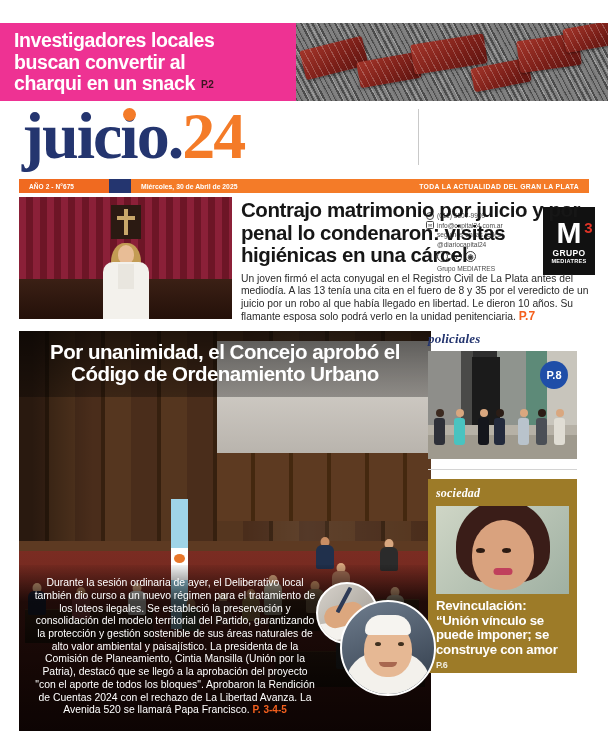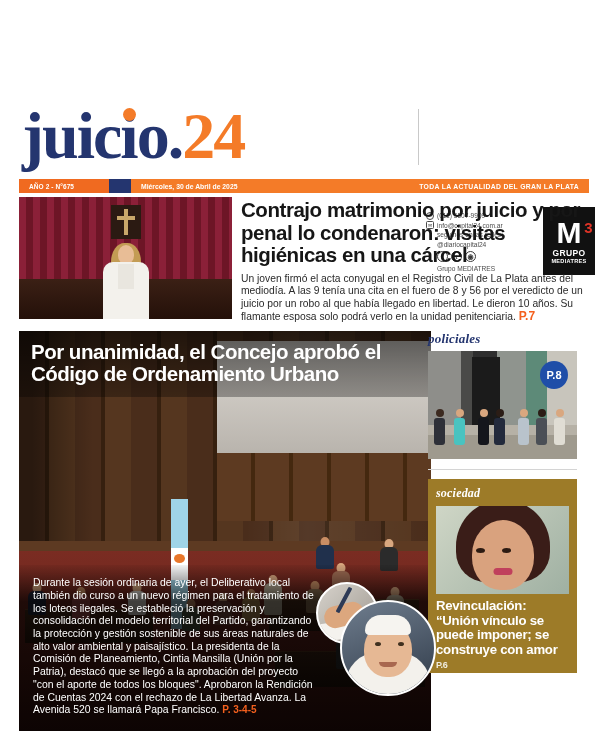--- a/index.html
+++ b/index.html
@@ -150,21 +150,21 @@
     letter-spacing:-0.45px;
   }
   .lead-txt p {
     margin-top:6px; font-size:10.3px; line-height:12.6px; color:#2a2a2a;
   }
   .lead-txt p .pg { color:#f4601e; font-weight:bold; font-size:12px; }
 
   
   .council {
     position:absolute; left:19px; top:331px; width:412px; height:400px;
-    overflow:hidden; background:#111;
+    overflow:hidden; background:#111;text-align:center;
   }
   .council .chamber {
     position:absolute; left:0; top:0; width:412px; height:400px;
     background: linear-gradient(#2a1a12 0 44%, #5d3a22 44% 62%, #6b3224 62% 100%);
   }
   .council .wall {
     position:absolute; left:0; top:0; width:412px; height:210px;
     background:
       linear-gradient(90deg, rgba(0,0,0,.45) 0 3%, transparent 18% 55%, rgba(255,255,255,.06) 70%, transparent 100%),
       repeating-linear-gradient(90deg,#4a2d1b 0 26px,#36200f 26px 30px,#55361f 30px 56px),
@@ -312,20 +312,36 @@
     margin-top:5px; color:#ffffff; font-size:13.2px; line-height:14.6px;
     font-weight:bold; letter-spacing:-0.25px;
   }
   .soc h4 .pg { font-size:9px; color:#f0ecdf; }
 </style>
 </head>
 <body>
 
 <div class="page">
 
+  <div class="topstrip">
+    <div class="pink-banner">
+      <div class="pl">Investigadores locales</div>
+      <div class="pl">buscan convertir al</div>
+      <div class="pl"><span>charqui en un snack</span><span class="pref">P.2</span></div>
+    </div>
+    <div class="jerky-photo">
+      <div class="slab" style="left:6px;  top:20px; width:64px; height:30px; transform:rotate(-14deg);"></div>
+      <div class="slab" style="left:62px; top:34px; width:62px; height:26px; transform:rotate(-10deg);"></div>
+      <div class="slab" style="left:116px;top:16px; width:74px; height:30px; transform:rotate(-9deg);"></div>
+      <div class="slab" style="left:176px;top:40px; width:58px; height:24px; transform:rotate(-11deg);"></div>
+      <div class="slab" style="left:222px;top:14px; width:62px; height:32px; transform:rotate(-8deg);"></div>
+      <div class="slab" style="left:268px;top:2px;  width:48px; height:24px; transform:rotate(-10deg);"></div>
+      <div class="grid-ov"></div>
+    </div>
+  </div>
 
   <div class="masthead">
     <div class="logo">
       <span class="c-nav">juicio</span><span class="c-nav">.</span><span class="c-org">24</span>
       <span class="dot-i"></span>
     </div>
     <div class="vrule"></div>
 
     <div class="contact">
       <div class="cl">
@@ -367,21 +383,21 @@
       <div class="bench"></div>
       <div class="woman">
         <div class="hair"></div>
         <div class="head"></div>
         <div class="body"></div>
         <div class="torso"></div>
       </div>
     </div>
     <div class="lead-txt">
       <h1>Contrajo matrimonio por juicio y por penal lo condenaron: visitas higiénicas en una cárcel</h1>
-      <p><span>Un joven firmó el acta conyugal en el Registro Civil de La Plata antes del mediodía. A las 9 tenía una cita en el fuero de 8 y 56 por el veredicto de un juicio por un robo al que había llegado en libertad. Le dieron 10 años. Su flamante esposa solo podrá verlo en la unidad penitenciaria.</span> <span class="pg">P.7</span></p>
+      <p><span>Un joven firmó el acta conyugal en el Registro Civil de La Plata antes del mediodía. A las 13 tenía una cita en el fuero de 8 y 35 por el veredicto de un juicio por un robo al que había llegado en libertad. Le dieron 10 años. Su flamante esposa solo podrá verlo en la unidad penitenciaria.</span> <span class="pg">P.7</span></p>
     </div>
   </div>
 
   <div class="council">
     <div class="chamber">
       <div class="wall"></div>
       <div class="brightwall"></div>
       <div class="panels"></div>
       <div class="floor"></div>
       <div class="flag"></div>

